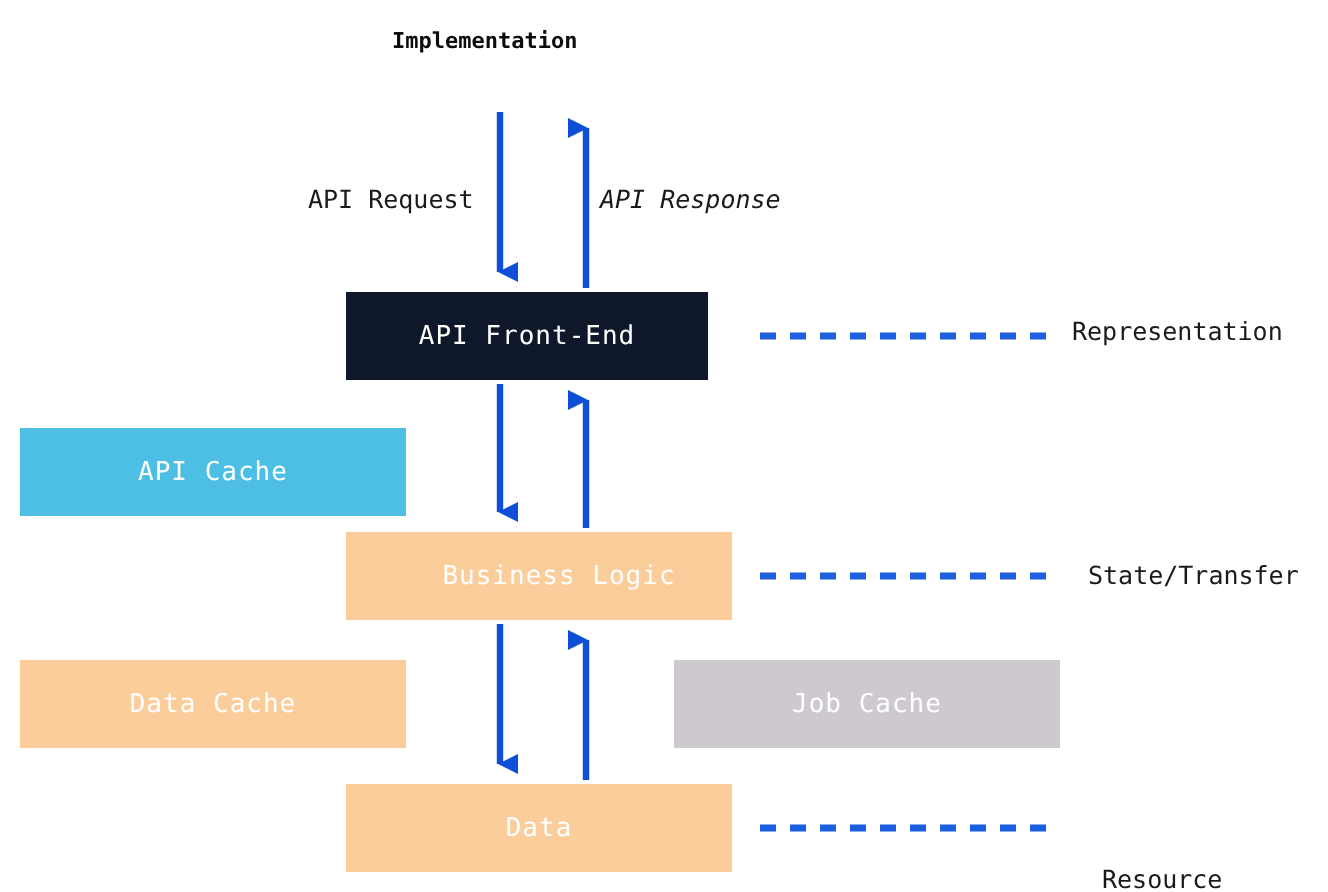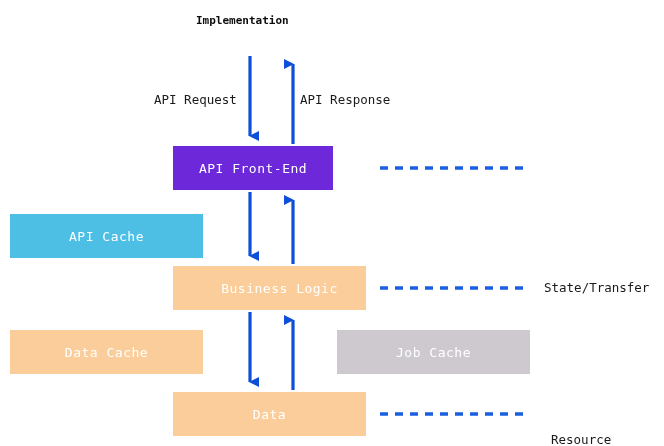--- a/index.html
+++ b/index.html
@@ -66,23 +66,23 @@
 </style>
 </head>
 <body>
 
 <div id="diagram-canvas">
 
   <div class="title-text" style="left:196px; top:14px;">Implementation</div>
 
   <div class="edge-label" style="left:154px; top:92px;">API Request</div>
 
-  <div class="edge-label" style="left:300px; top:92px;">API Response</div>
+  <div class="edge-label" style="left:300px; top:92px;font-style:italic;">API Response</div>
 
-  <div class="node-box" style="left:173px; top:146px; width:160px; height:44px; background:#6d28d9;">
+  <div class="node-box" style="left:173px; top:146px; width:181px; height:44px; background:#0f172a;">
     <span>API Front-End</span>
   </div>
 
   <div class="node-box" style="left:10px; top:204px; width:193px; height:44px; background:#4dbfe5;margin-top:10px;">
     <span>API Cache</span>
   </div>
 
   <div class="node-box" style="left:173px; top:266px; width:193px; height:44px; background:#fbcd9b;padding-left:20px;">
     <span>Business Logic</span>
   </div>
@@ -92,20 +92,21 @@
   </div>
 
   <div class="node-box" style="left:337px; top:330px; width:193px; height:44px; background:#cdc9cf;">
     <span>Job Cache</span>
   </div>
 
   <div class="node-box" style="left:173px; top:392px; width:193px; height:44px; background:#fbcd9b;">
     <span>Data</span>
   </div>
 
+  <div class="layer-label" style="left:536px; top:158px;">Representation</div>
 
   <div class="layer-label" style="left:544px; top:280px;">State/Transfer</div>
 
   <div class="layer-label" style="left:551px; top:406px;margin-top:26px;">Resource</div>
 
   <svg class="overlay" viewBox="0 0 664 446">
     <defs>
       <marker id="arrowDown" markerWidth="10" markerHeight="10" refX="5" refY="9" orient="auto" markerUnits="userSpaceOnUse">
         <path d="M0,0 L10,0 L5,10 z" fill="#0f4fd8"></path>
       </marker>

